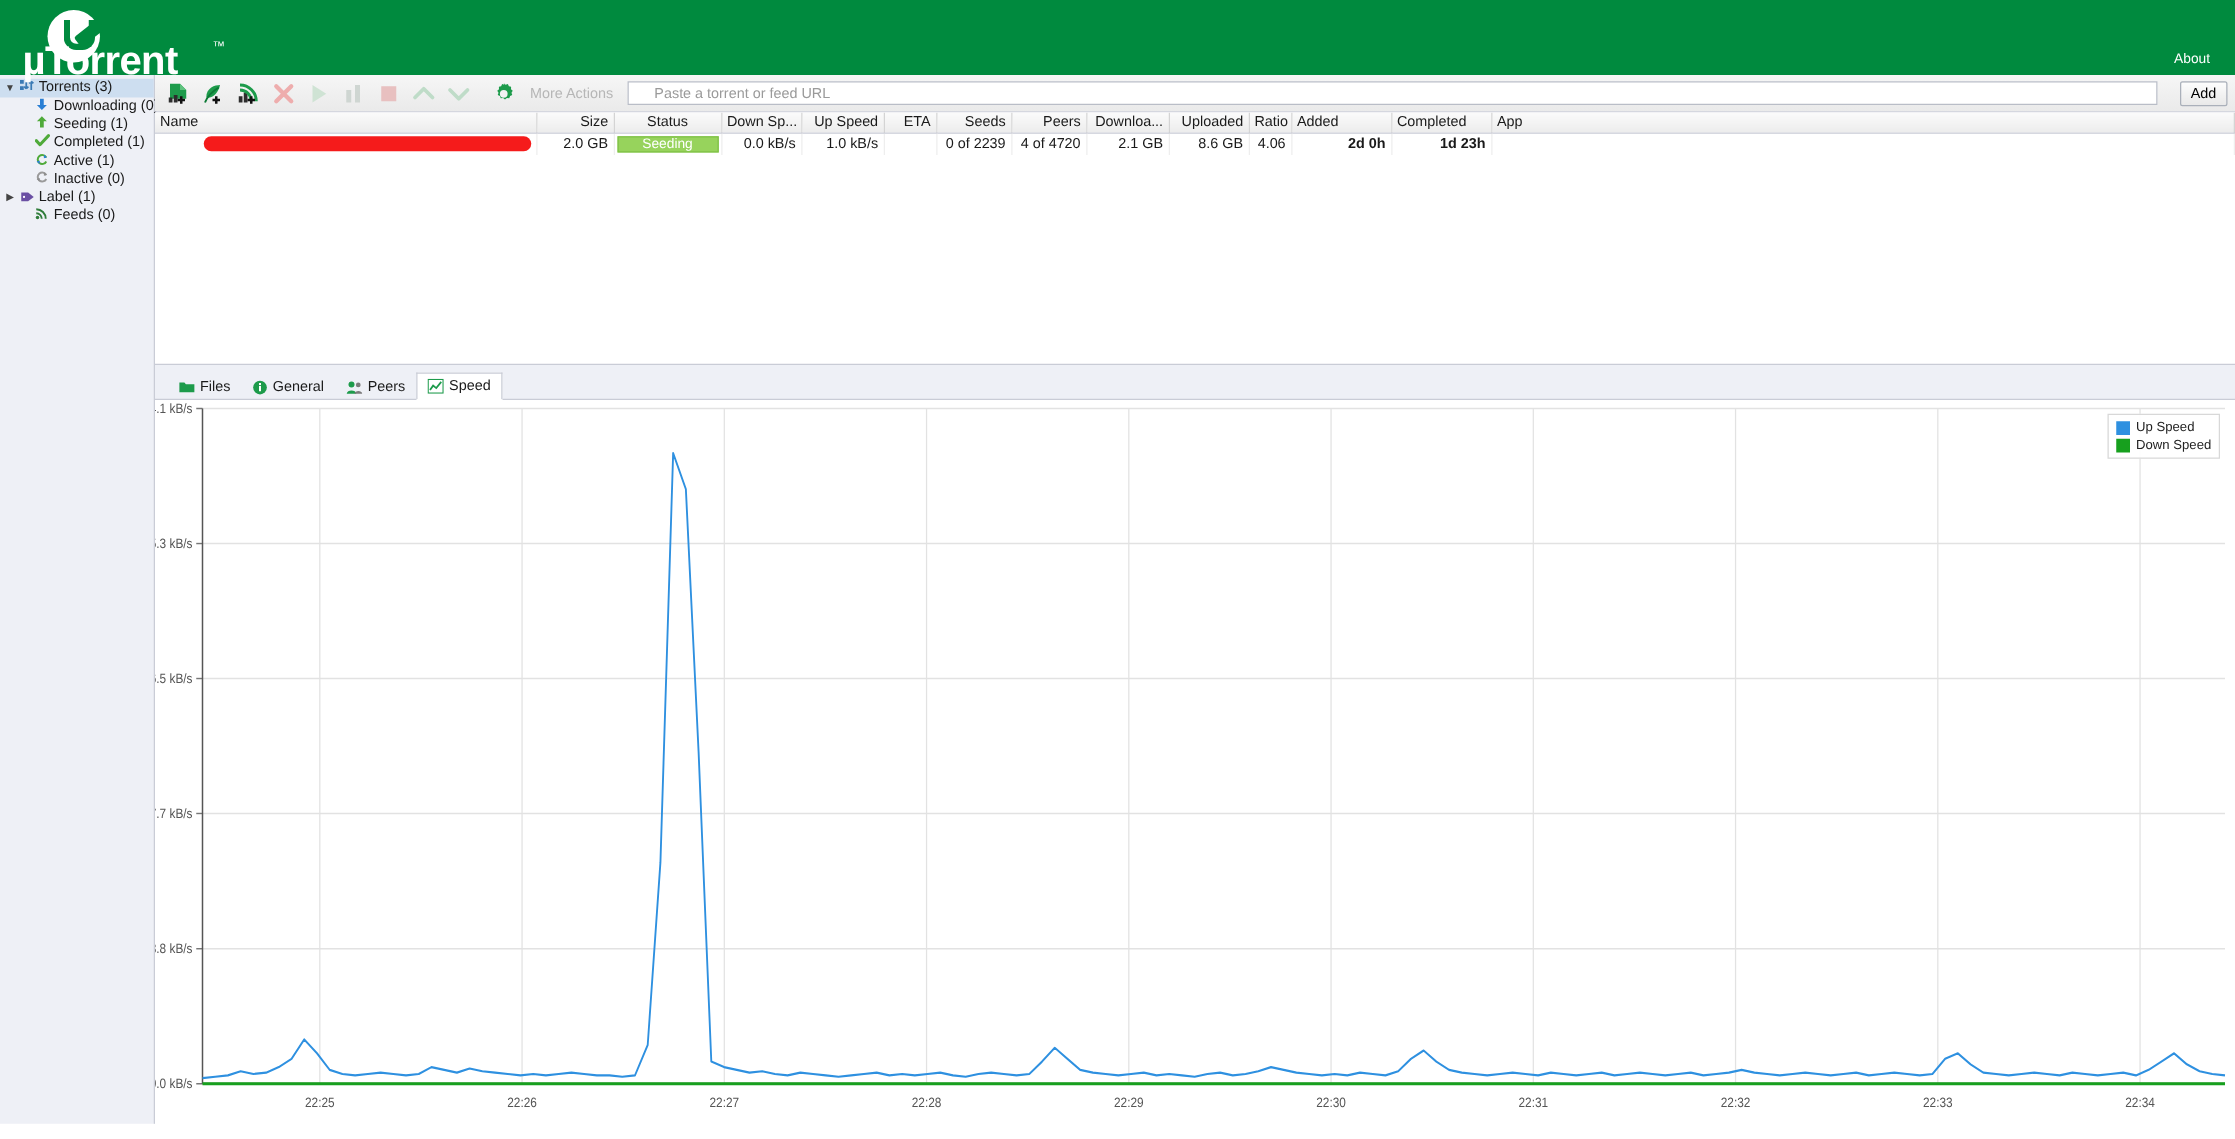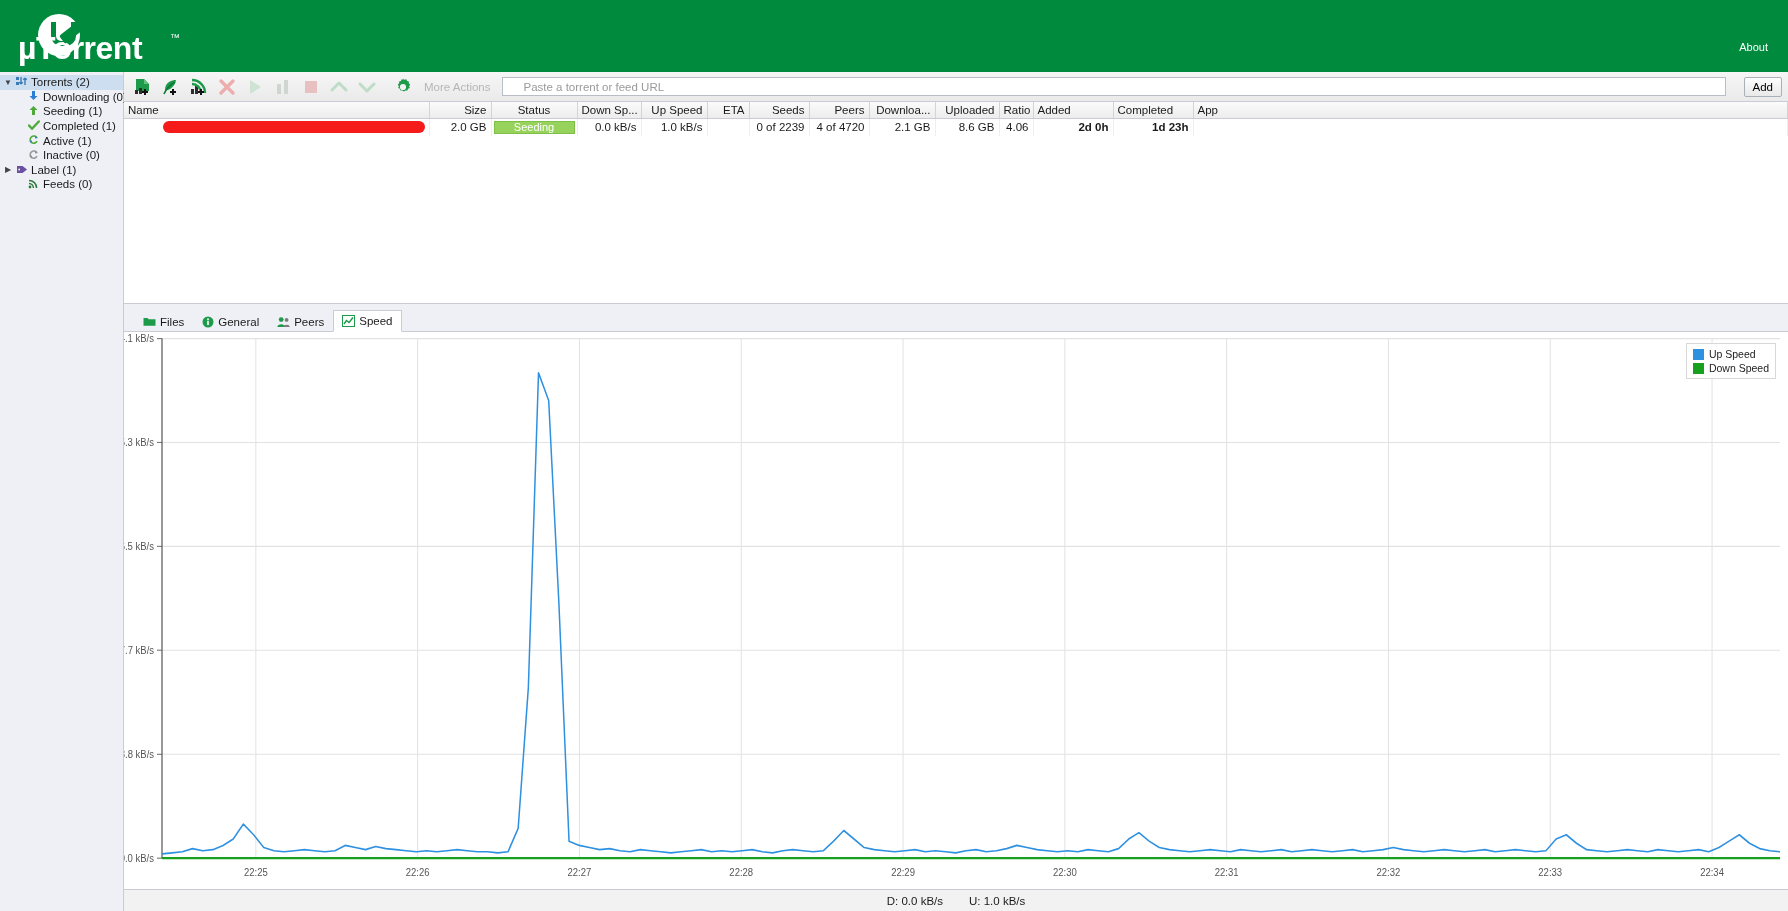--- a/index.html
+++ b/index.html
@@ -6,21 +6,21 @@
   html, body {
     margin: 0; padding: 0;
     width: 1788px; height: 911px;
     overflow: hidden;
     font-family: "Liberation Sans", sans-serif;
     background: #ffffff;
   }
 
   
   .header {
-    height: 72px;
+    height: 60px;
     background: #008a3e;
     position: relative;
     display: flex;
     align-items: center;
   }
   .logo-wrap { display: flex; align-items: flex-end; margin-left: 26px; }
   .logo-mark {
     width: 42px; height: 42px; border-radius: 50%;
     background: #ffffff; position: relative;
     margin-left: 12px; margin-bottom: 2px;
@@ -299,21 +299,21 @@
   <div class="sidebar">
     <div id="sidebar-tree">
         <div class="tree-row selected">
           <span class="twisty">▼</span>
           <span class="tree-icon"><svg width="12" height="11" viewBox="0 0 12 11">
               <rect x="0" y="1" width="3" height="3" fill="#3a7ab5"></rect>
               <rect x="0" y="6" width="3" height="3" fill="#3a7ab5"></rect>
               <path d="M5 1 L5 8 M5 8 L3.3 6.3 M5 8 L6.7 6.3" stroke="#3a7ab5" stroke-width="1.4" fill="none"></path>
               <path d="M9 9 L9 2 M9 2 L7.3 3.7 M9 2 L10.7 3.7" stroke="#3a7ab5" stroke-width="1.4" fill="none"></path>
             </svg></span>
-          <span class="lbl">Torrents (2)</span>
+          <span class="lbl">Torrents (3)</span>
         </div>
         <div class="tree-row">
           <span class="twisty"></span>
           <span class="indent"></span>
           <span class="tree-icon"><svg width="11" height="11" viewBox="0 0 11 11">
               <path d="M4 1 H7 V6 H9.5 L5.5 10 L1.5 6 H4 Z" fill="#2a7fd4"></path>
             </svg></span>
           <span class="lbl">Downloading (0)</span>
         </div>
         <div class="tree-row">
@@ -601,19 +601,15 @@
           <span class="legend-swatch" id="legend-sw-0" style="background: rgb(46, 144, 224);"></span>
           <span>Up Speed</span>
         </div>
         <div class="legend-row">
           <span class="legend-swatch" id="legend-sw-1" style="background: rgb(23, 160, 30);"></span>
           <span>Down Speed</span>
         </div>
       </div>
     </div>
 
-    <div class="statusbar">
-      <span>D: 0.0 kB/s</span>
-      <span>U: 1.0 kB/s</span>
-    </div>
 
   </div>
 </div>
 
 </body></html>

